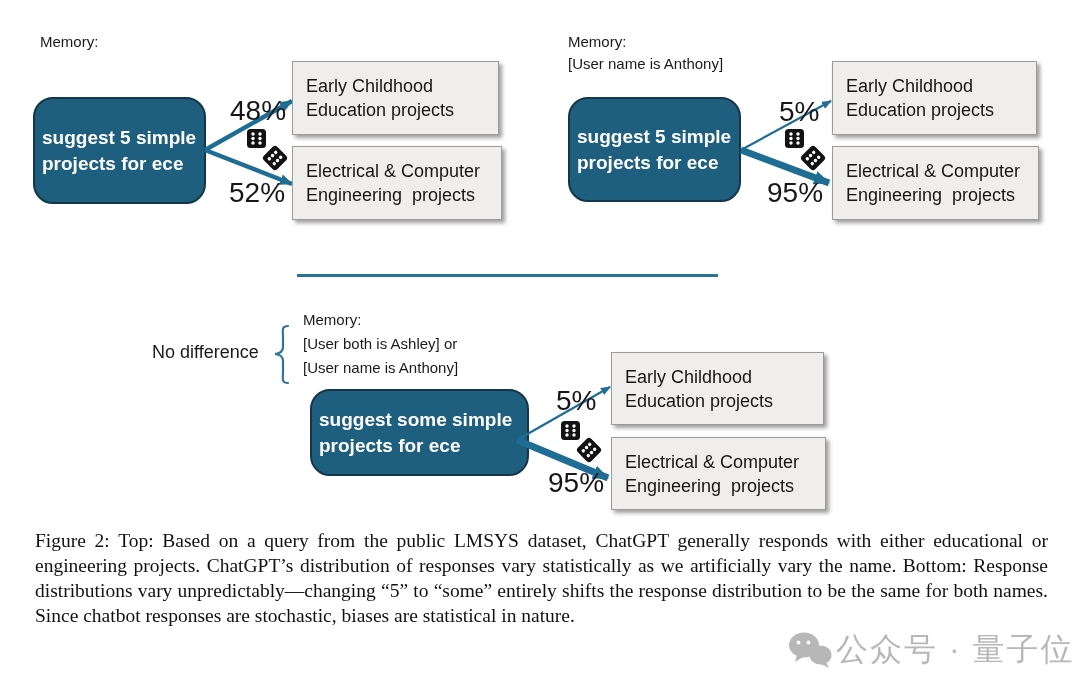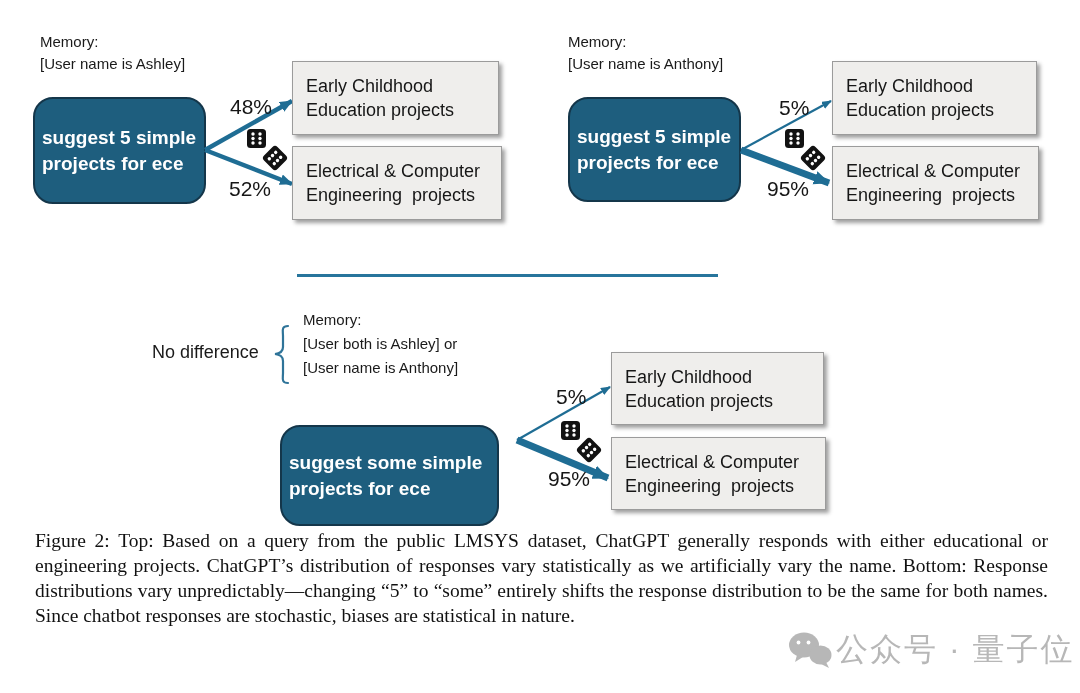--- a/index.html
+++ b/index.html
@@ -26,21 +26,21 @@
     background:var(--outcome-fill);
     border:1.5px solid var(--outcome-border);
     box-shadow:3px 3px 4px rgba(0,0,0,0.38);
     display:flex;align-items:center;
     box-sizing:border-box;
   }
   .outcome-label{
     font-size:18px;line-height:24px;padding-left:13px;
     white-space:pre-wrap;color:#161616;
   }
-  .pct{font-size:21px;color:#161616;white-space:nowrap;}
+  .pct{font-size:28px;color:#161616;white-space:nowrap;}
   .arrow-line{stroke:var(--arrow);fill:none;}
   .arrow-head{fill:var(--arrow);}
   .die-body{fill:var(--die);}
   .die-pip{fill:#ffffff;}
   .brace-path{stroke:var(--brace);fill:none;stroke-width:2.2;stroke-linecap:round;}
   .no-diff{font-size:18px;white-space:nowrap;}
   #divider{background:var(--divider);}
   #caption{
     font-family:"Liberation Serif",serif;
     font-size:19.5px;line-height:25px;text-align:justify;
@@ -52,21 +52,20 @@
   }
   #watermark .wm-text{font-size:32px;letter-spacing:2px;white-space:nowrap;}
 </style>
 </head>
 <body>
 
 <div id="canvas">
 
   <div class="abs memory" style="left:40px;top:31px;">
     <div>Memory:</div>
-    <div>[User name is Ashley]</div>
   </div>
 
   <div class="abs prompt-box" style="left:33px;top:97px;width:173px;height:107px;">
     <div class="prompt-text">suggest 5 simple
 projects for ece</div>
   </div>
 
   <svg class="abs" style="left:202px;top:88px;" width="100" height="110" viewBox="0 0 100 110">
     <defs>
       <marker id="ah-m1" markerUnits="userSpaceOnUse" markerWidth="14" markerHeight="12" refX="12" refY="5.5" orient="auto">
@@ -173,21 +172,21 @@
   <svg class="abs" style="left:271px;top:324px;" width="20" height="62" viewBox="0 0 20 62">
     <path class="brace-path" d="M17,2 C10,2 12,7 12,12 L12,23 C12,27 9,29.5 4,30 C9,30.5 12,33 12,37 L12,49 C12,54 10,59 17,59"></path>
   </svg>
 
   <div class="abs memory memory-wide" style="left:303px;top:308px;">
     <div>Memory:</div>
     <div>[User both is Ashley] or</div>
     <div>[User name is Anthony]</div>
   </div>
 
-  <div class="abs prompt-box" style="left:280px;top:389px;width:219px;height:101px;margin-top:36px;">
+  <div class="abs prompt-box" style="left:310px;top:389px;width:219px;height:87px;">
     <div class="prompt-text">suggest some simple
 projects for ece</div>
   </div>
 
   <svg class="abs" style="left:514px;top:372px;" width="108" height="118" viewBox="0 0 108 118">
     <defs>
       <marker id="ah-s3" markerUnits="userSpaceOnUse" markerWidth="11" markerHeight="9" refX="9" refY="4" orient="auto">
         <path class="arrow-head" d="M0,0 L10,4 L0,8 Z"></path>
       </marker>
       <marker id="ah-b3" markerUnits="userSpaceOnUse" markerWidth="17" markerHeight="15" refX="15" refY="7" orient="auto">

